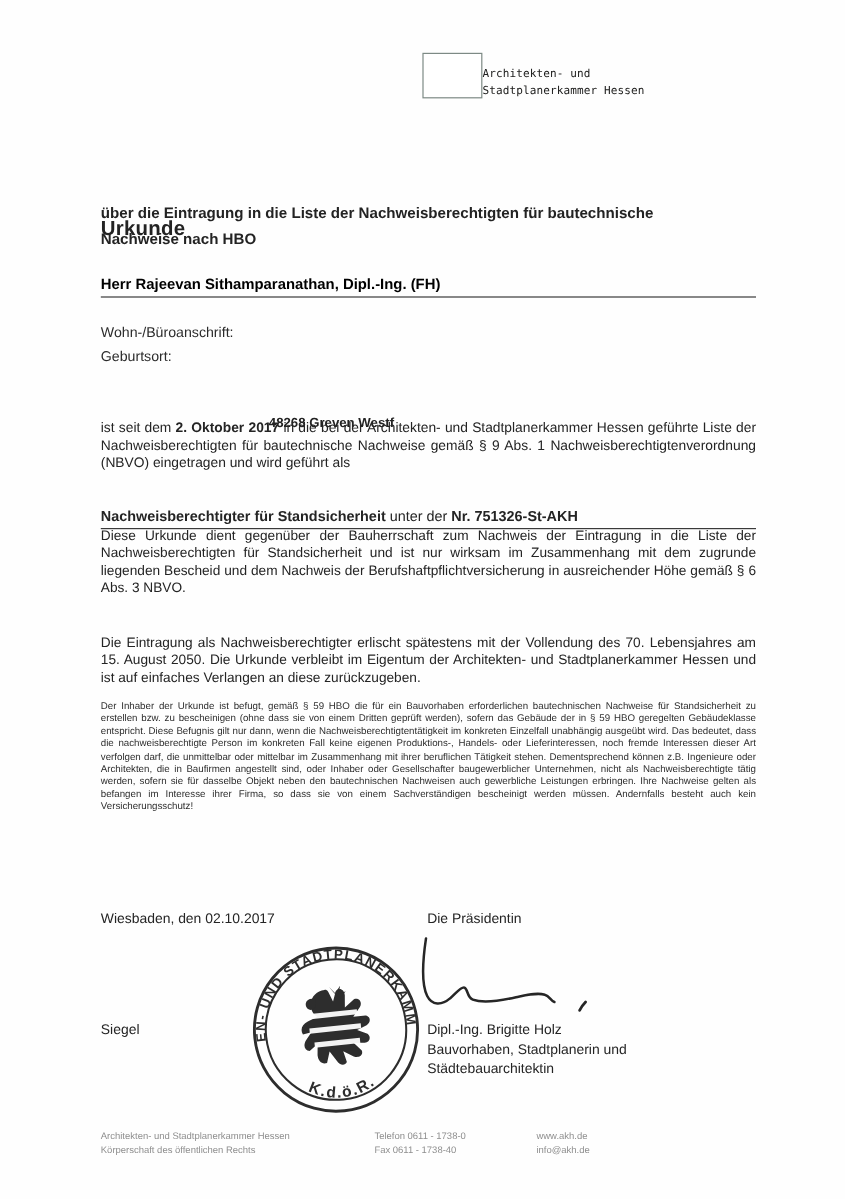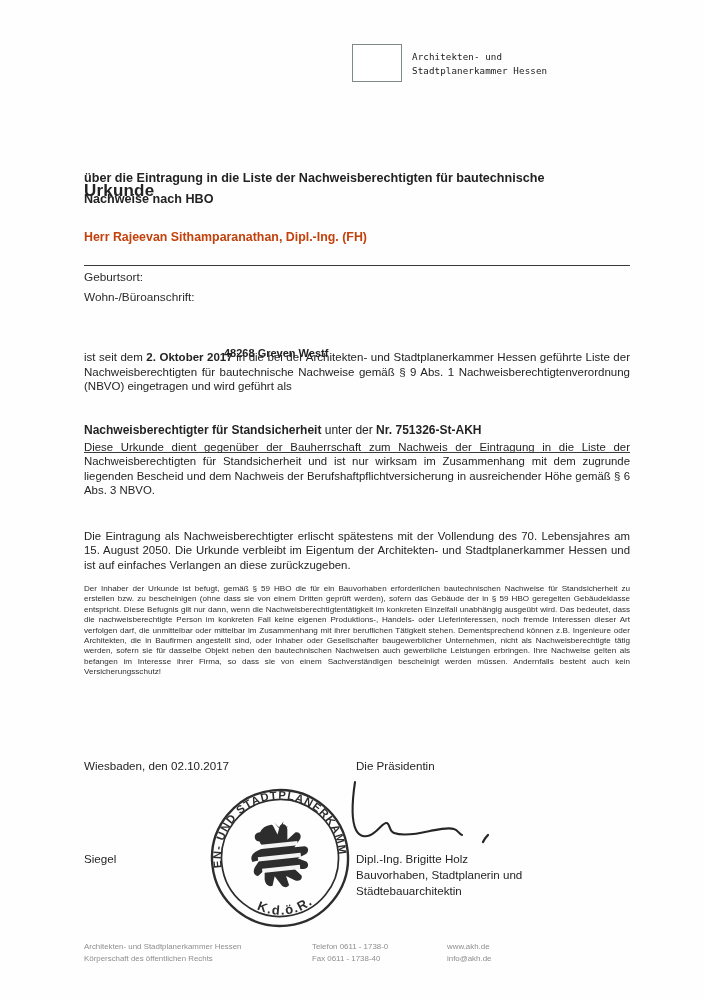--- a/index.html
+++ b/index.html
@@ -22,22 +22,22 @@
     inset: 0;
     background: #fefefe;
   }
 
   
   .letterhead {
     position: absolute;
     left: 352px;
     top: 44px;
     display: flex;
-    align-items: center;
-    gap: 10px;
+    align-items: flex-end;
+    gap: 0;
   }
   .logo-box {
     width: 48px;
     height: 36px;
     border: 1.5px solid #7d8a85;
     background: #ffffff;
     flex: none;
   }
   .letterhead-text {
     font-family: "DejaVu Sans Mono", monospace;
@@ -76,22 +76,22 @@
     line-height: 21px;
     color: #232323;
   }
 
   .name-row {
     position: absolute;
     top: 230px;
     width: 546px;
     font-size: 12.4px;
     font-weight: bold;
-    color: #c2410c;
-    padding-bottom: 21px;
+    color: #000000;
+    padding-bottom: 3px;
     border-bottom: 1.1px solid #3a3a3a;
   }
 
   .fields {
     position: absolute;
     top: 268px;
     width: 546px;
     font-size: 11.8px;
     line-height: 19.5px;
     color: #2b2b2b;
@@ -116,21 +116,21 @@
     color: #242424;
   }
   .para-register b { font-weight: bold; }
 
   .qual-row {
     position: absolute;
     top: 423px;
     width: 546px;
     font-size: 12px;
     color: #242424;
-    padding-bottom: 15px;
+    padding-bottom: 3px;
     border-bottom: 1.1px solid #3a3a3a;
   }
   .qual-row b { font-weight: bold; }
 
   .para-body {
     position: absolute;
     width: 546px;
     font-size: 11.4px;
     line-height: 14.4px;
     text-align: justify;
@@ -227,25 +227,25 @@
   <div class="doc">
 
     <div class="t-urkunde">Urkunde</div>
 
     <div class="t-subtitle">über die Eintragung in die Liste der Nachweisberechtigten für bautechnische Nachweise nach HBO</div>
 
     <div class="name-row">Herr Rajeevan Sithamparanathan, Dipl.-Ing. (FH)</div>
 
     <div class="fields">
       <div class="field-line">
+        <span>Wohn-/Büroanschrift:</span>
+      </div>
+      <div class="field-line">
         <span>Geburtsort:</span>
         <span></span>
-      </div>
-      <div class="field-line">
-        <span>Wohn-/Büroanschrift:</span>
       </div>
       <div class="addr-value">48268 Greven Westf</div>
     </div>
 
     <div class="para-register">
       <span>ist seit dem </span><b>2. Oktober 2017</b><span> in die bei der Architekten- und Stadtplanerkammer Hessen geführte Liste der Nachweisberechtigten für bautechnische Nachweise gemäß § 9 Abs. 1 Nachweisberechtigtenverordnung (NBVO) eingetragen und wird geführt als</span>
     </div>
 
     <div class="qual-row">
       <b>Nachweisberechtigter für Standsicherheit</b><span> unter der </span><b>Nr. 751326-St-AKH</b>

